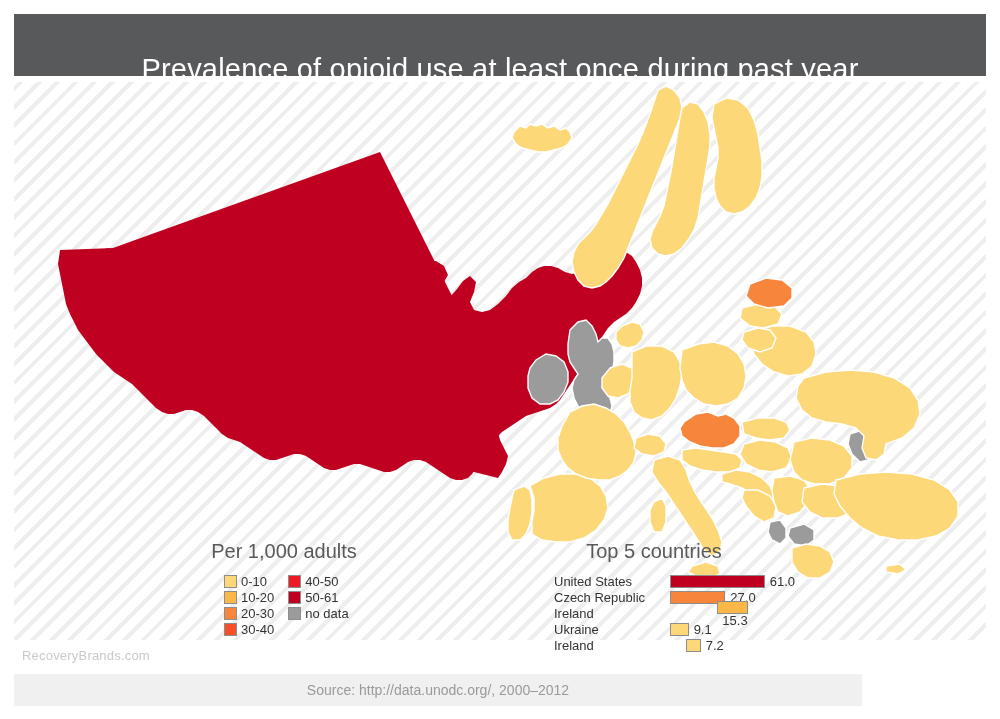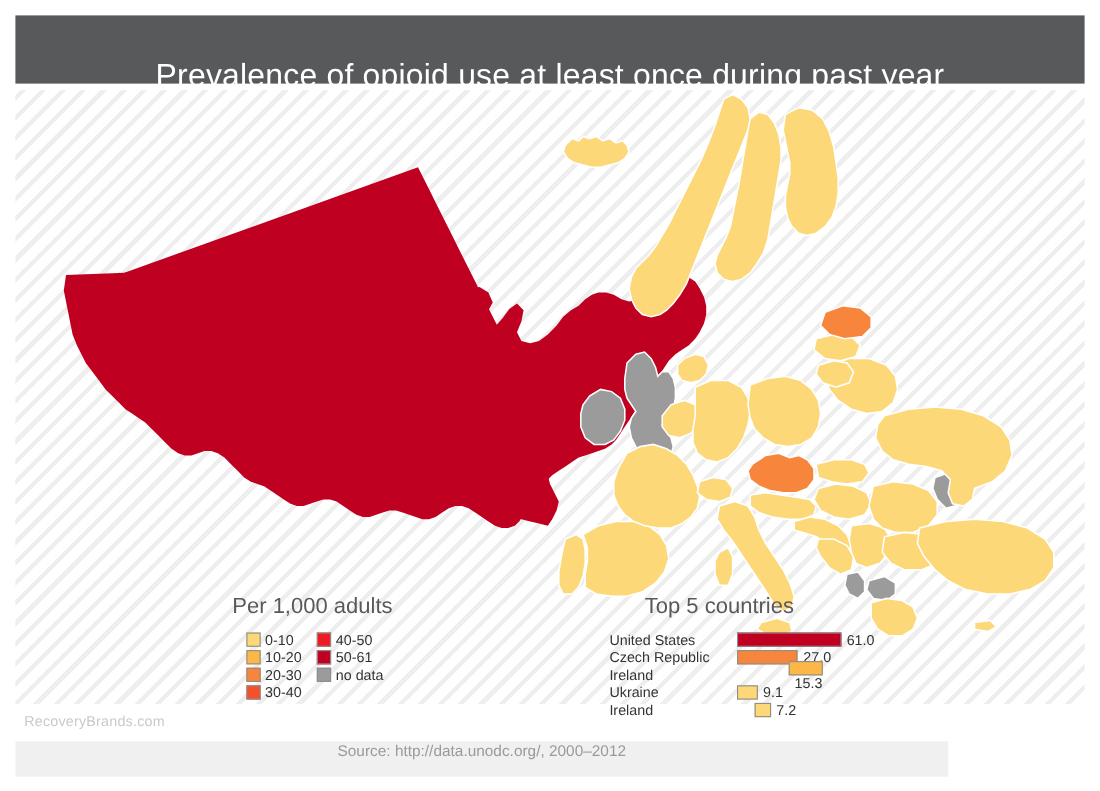--- a/index.html
+++ b/index.html
@@ -166,21 +166,21 @@
     letter-spacing: 0.2px;
   }
   .footer-bar {
     position: absolute;
     left: 14px;
     top: 674px;
     width: 848px;
     height: 32px;
     background: #eff0ef;
     display: flex;
-    align-items: flex-start;
+    align-items: center;
     justify-content: center;
   }
   .footer-text {
     font-size: 14px;
     color: #9a9a9a;
     font-weight: 400;
   }
 </style>
 </head>
 <body>

